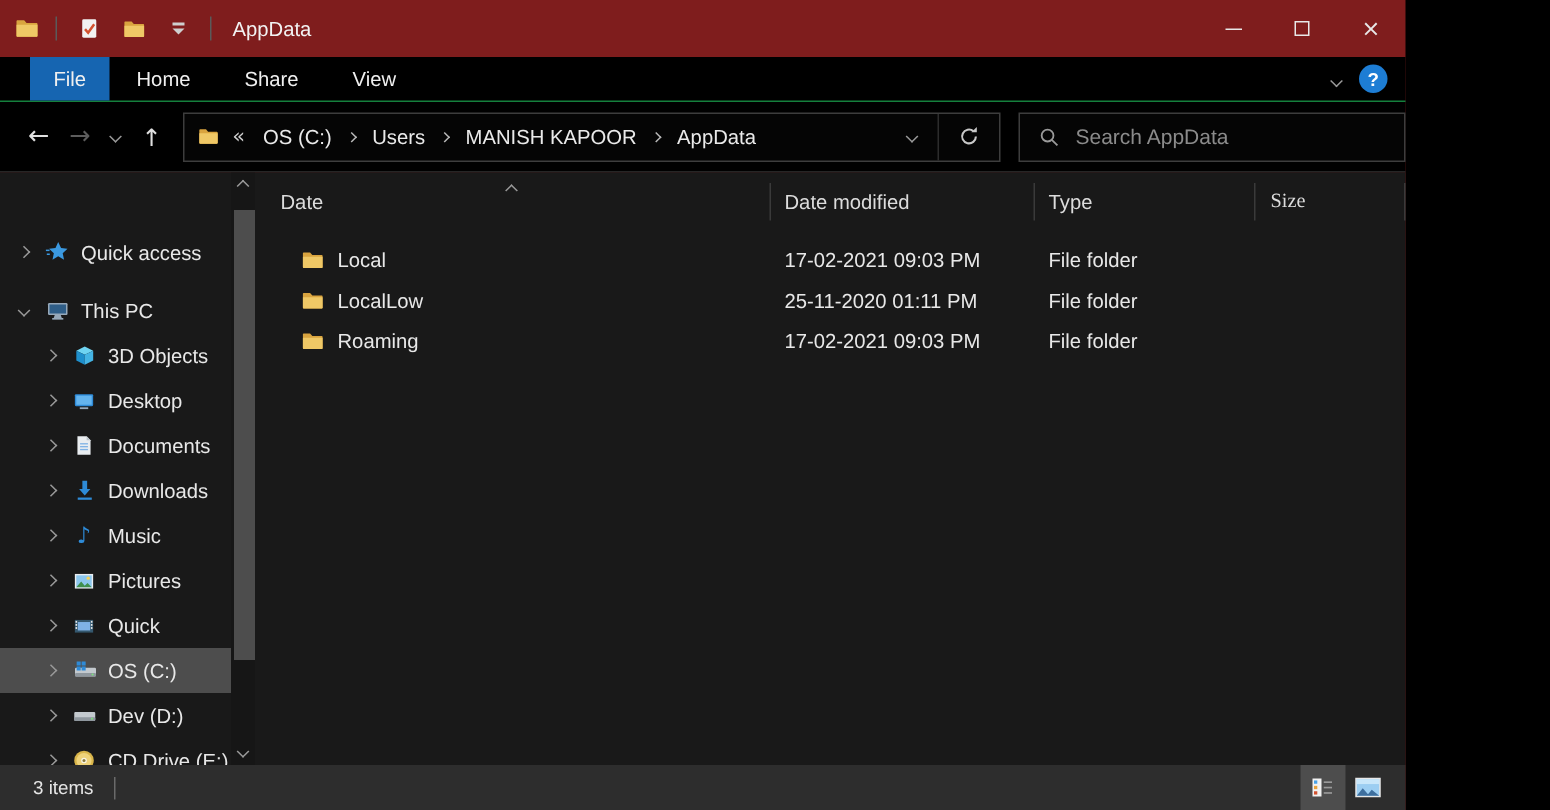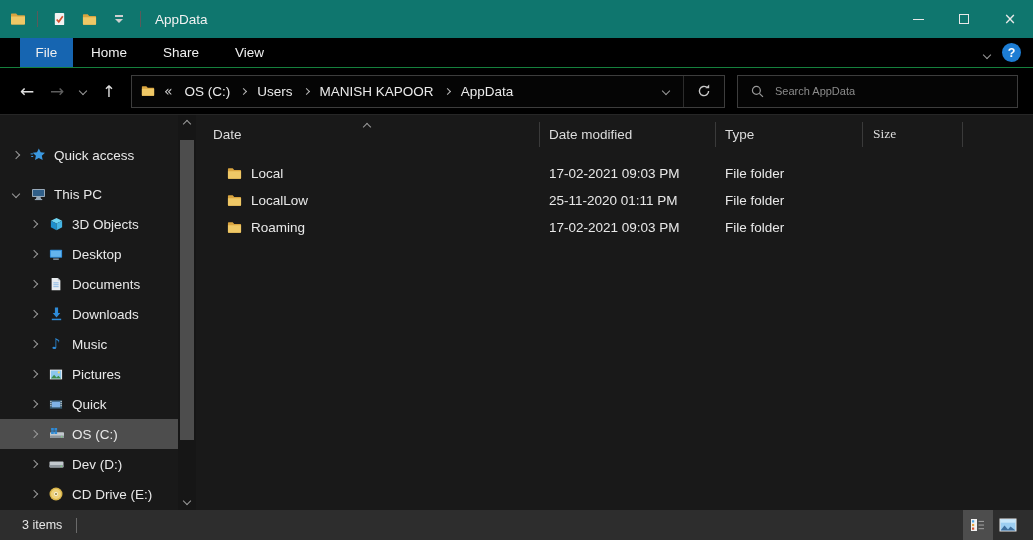--- a/index.html
+++ b/index.html
@@ -1,18 +1,18 @@
 <!DOCTYPE html>
 <html><head>
 <meta charset="utf-8">
 <style>
   * { margin:0; padding:0; box-sizing:border-box; }
   html,body { width:1033px; height:540px; background:#000; overflow:hidden;
     font-family:"Liberation Sans","DejaVu Sans",sans-serif; }
-  .window { position:relative; width:1033px; height:540px; background:#0f766e; }
+  .window { position:relative; width:937px; height:540px; background:#7f1d1d; }
 
   
   .titlebar { position:absolute; top:0; left:0; right:0; height:38px;
     display:flex; align-items:center; color:#e8e8e8; }
   .tb-left { display:flex; align-items:center; gap:8px; padding-left:9px; }
   .tb-sep { width:1px; height:16px; background:#5a5a5a; margin:0 2px; }
   .qat-btn { display:flex; align-items:center; justify-content:center; width:22px; height:24px; }
   .icon16 svg { display:block; }
   .qat-drop { display:flex; flex-direction:column; align-items:center; gap:2px; width:14px; }
   .qat-drop .bar { width:8px; height:2px; background:#cfcfcf; }
@@ -58,27 +58,27 @@
   .crumb-sep { margin:0 9px; display:flex; align-items:center; }
   .ab-spacer { flex:1; }
   .ab-drop { width:34px; height:31px; display:flex; align-items:center; justify-content:center; }
   .ab-divider { width:1px; height:31px; background:#2c2c2c; }
   .ab-refresh { width:40px; height:31px; display:flex; align-items:center; justify-content:center; }
 
   .searchbox { width:281px; height:33px; margin-left:12px; border:1px solid #3d3d3d;
     background:#050505; display:flex; align-items:center; }
   .searchbox svg { margin:0 10px 0 12px; }
   .searchbox input { flex:1; background:transparent; border:none; outline:none;
-    color:#cfcfcf; font-size:11px; font-family:"Liberation Sans",sans-serif; }
+    color:#cfcfcf; font-size:14px; font-family:"Liberation Sans",sans-serif; }
   .searchbox input::placeholder { color:#8b8b8b; }
 
   
   .bodyarea { position:absolute; top:115px; left:0; right:0; height:395px; background:#191919; display:flex; }
 
-  .sidebar { width:178px; height:100%; padding-top:25px; }
+  .sidebar { width:178px; height:100%; padding-top:38px; }
   .side-item { height:30px; display:flex; align-items:center; font-size:13.5px; color:#e8e8e8; }
   .side-item .chevbox { width:16px; display:flex; justify-content:center; }
   .side-item .sicon { width:18px; height:16px; margin-left:5px; display:flex; align-items:center; justify-content:center; }
   .side-item .slabel { margin-left:7px; white-space:nowrap; }
   .side-item.lvl0 { padding-left:8px; }
   .side-item.lvl1 { padding-left:26px; }
   .side-item.gap-after { margin-bottom:9px; }
   .side-item.selected { background:#4d4d4d; }
   .note-icon { color:#2e8bd8; font-size:15px; line-height:1; }
 

